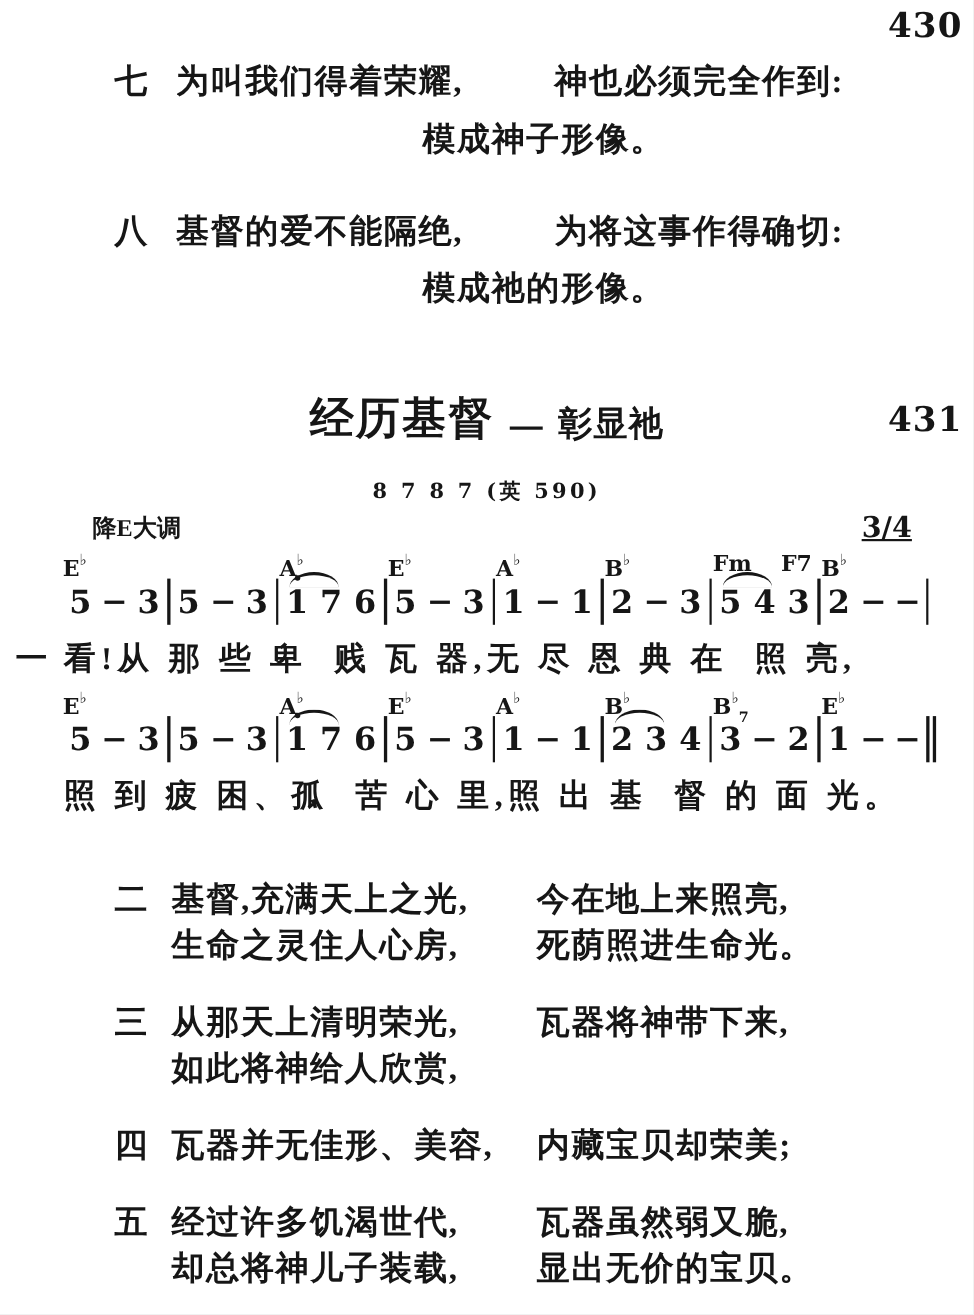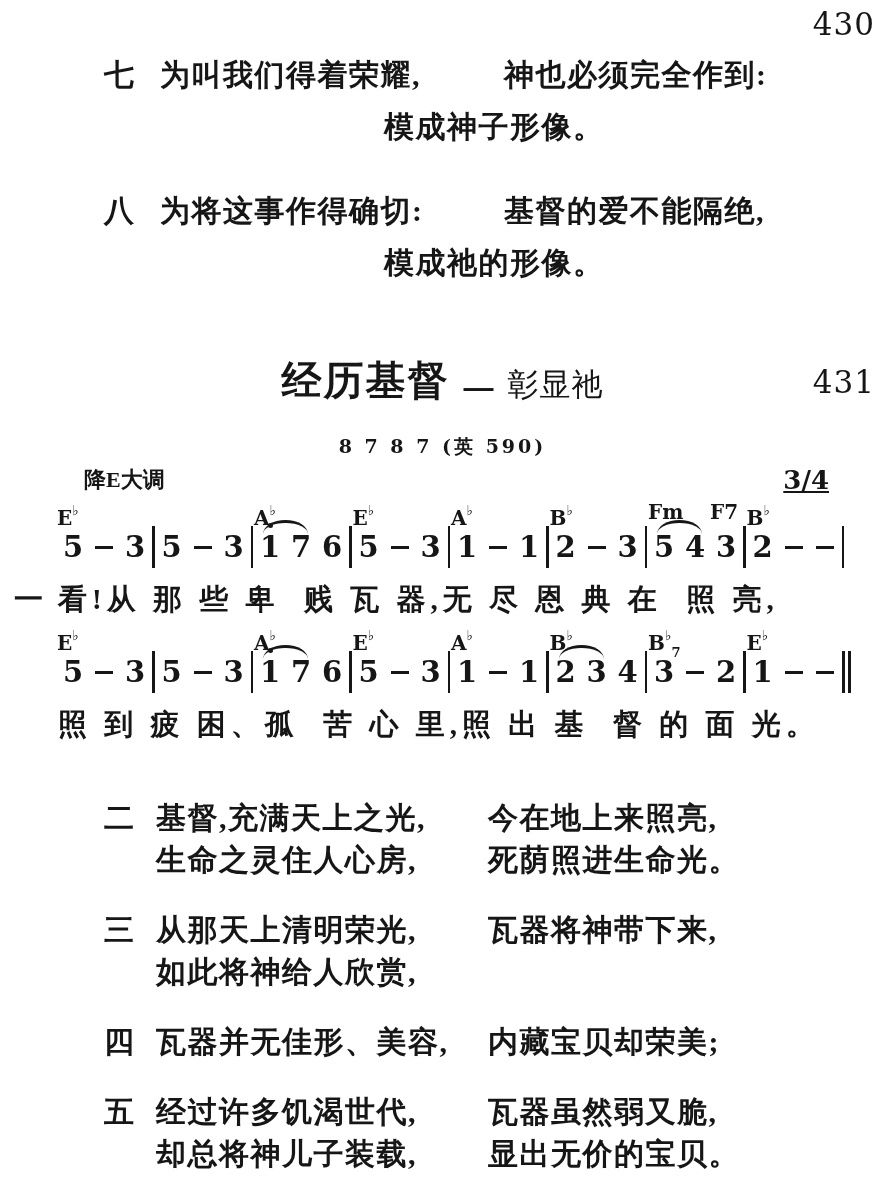--- a/index.html
+++ b/index.html
@@ -8,21 +8,21 @@
     position:relative;
     width:885px; height:1195px;
     margin:0 auto;
     background:#ffffff;
     color:#161616;
     font-family:"Liberation Serif","DejaVu Serif",serif;
     overflow:hidden;
   }
   .page-num {
     position:absolute; right:10px;
-    font-weight:400; font-size:31px;
+    font-weight:700; font-size:31px;
     font-family:"DejaVu Serif","Liberation Serif",serif;
     letter-spacing:1px;
   }
   .page-num.top { top:6px; }
 
   
   .prev-verses { padding-top:56px; }
   .prow {
     display:grid; grid-template-columns:56px 344px auto;
     margin-left:104px;
@@ -35,21 +35,21 @@
     line-height:38px;
   }
   .pverse + .pverse { margin-top:46px; }
 
   
   .title-row { position:relative; margin-top:74px; height:52px;
     display:flex; justify-content:center; align-items:flex-end; gap:14px;
     font-family:"Liberation Sans","DejaVu Sans",sans-serif; }
   .title-main { font-size:40px; font-weight:700; letter-spacing:2px; }
   .title-dash { font-size:30px; font-weight:700; padding-bottom:3px; }
-  .title-sub  { font-size:31px; font-weight:400; letter-spacing:1px; padding-bottom:2px; }
+  .title-sub  { font-size:31px; font-weight:700; letter-spacing:1px; padding-bottom:2px; }
   .page-num.title-num { top:8px; }
 
   .meter {
     margin-top:26px; text-align:center;
     font-size:19px; font-weight:700; letter-spacing:3px;
     font-family:"DejaVu Serif","Liberation Serif",serif;
   }
   .key-row {
     margin-top:5px; display:flex; justify-content:space-between;
     padding:0 56px 0 84px;
@@ -122,22 +122,22 @@
       <div class="prow">
         <span class="vnum">七</span>
         <span>为叫我们得着荣耀,</span>
         <span>神也必须完全作到:</span>
       </div>
       <div class="pline2">模成神子形像。</div>
     </div>
     <div class="pverse">
       <div class="prow">
         <span class="vnum">八</span>
+        <span>基督的爱不能隔绝,</span>
         <span>为将这事作得确切:</span>
-        <span>基督的爱不能隔绝,</span>
       </div>
       <div class="pline2">模成祂的形像。</div>
     </div>
   </section>
 
   <div class="title-row">
     <span class="title-main">经历基督</span>
     <span class="title-dash">—</span>
     <span class="title-sub">彰显祂</span>
     <span class="page-num title-num">431</span>

